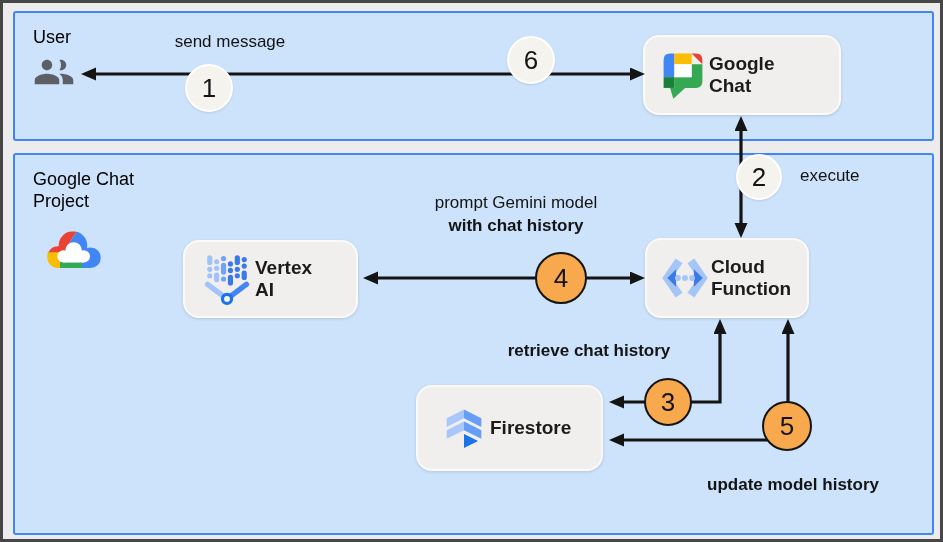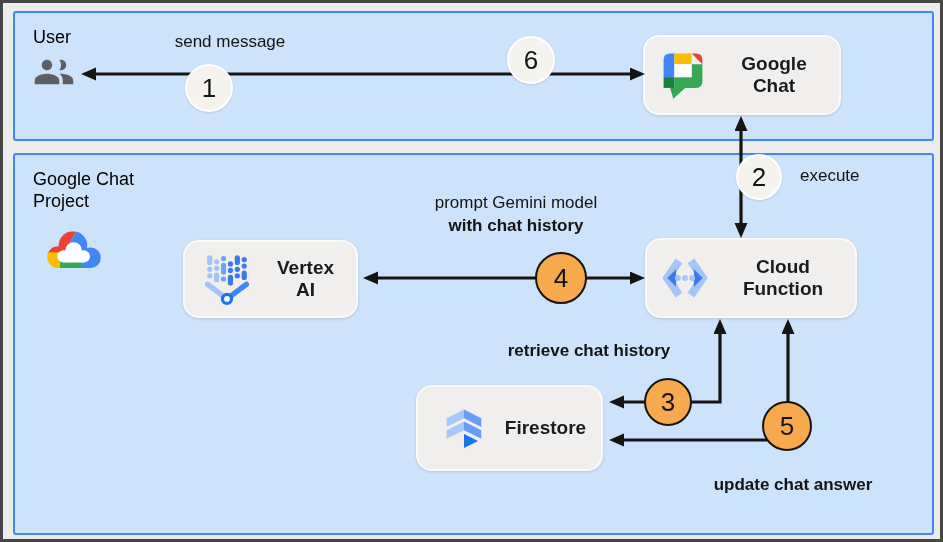--- a/index.html
+++ b/index.html
@@ -19,24 +19,24 @@
 
   .abs-icon { position:absolute; line-height:0; }
   #user-icon { left:26px; top:48px; }
   #gcp-logo  { left:38px; top:222px; }
 
   .node {
     position:absolute; background:#F0EFED; border:2px solid #FAFAF8; border-radius:16px;
     display:flex; align-items:center; box-shadow:0 1px 3px rgba(60,64,67,.18);
   }
   .node-icon { flex:0 0 auto; line-height:0; }
-  .node-label { flex:1; text-align:center; font-weight:700; font-size:19px; line-height:22px; color:#1b1b1b; }
+  .node-label { flex:1; font-weight:700; font-size:19px; line-height:22px; color:#1b1b1b; }
   #node-google-chat   { left:640px; top:32px;  width:198px; height:80px; padding-left:12px; }
   #node-vertex-ai     { left:180px; top:237px; width:175px; height:78px; padding-left:14px; }
-  #node-cloud-function{ left:642px; top:235px; width:212px; height:80px; padding-left:12px; }
+  #node-cloud-function{ left:642px; top:235px; width:164px; height:80px; padding-left:12px; }
   #node-firestore     { left:413px; top:382px; width:187px; height:86px; padding-left:20px; }
 
   #arrows { position:absolute; left:0; top:0; pointer-events:none; }
 
   .edge-label { position:absolute; font-size:17px; font-weight:500; color:#141414; white-space:nowrap; }
   .edge-label.bold, .edge-label .bold { font-weight:700; }
   .ctr { transform:translateX(-50%); text-align:center; }
   #lbl-send     { left:227px; top:29px; }
   #lbl-answer   { left:469px; top:91px; }
   #lbl-execute  { left:797px; top:163px; }
@@ -208,21 +208,21 @@
     </g>
   </svg>
 
   <div class="edge-label ctr" id="lbl-send">send message</div>
   <div class="edge-label" id="lbl-execute">execute</div>
   <div class="edge-label ctr" id="lbl-prompt">
     <span>prompt Gemini model</span><br>
     <span class="bold">with chat history</span>
   </div>
   <div class="edge-label ctr bold" id="lbl-retrieve">retrieve chat history</div>
-  <div class="edge-label ctr bold" id="lbl-update">update chat answer</div>
+  <div class="edge-label ctr bold" id="lbl-update">update model history</div>
 
   <div class="step white" id="step-1">1</div>
   <div class="step white" id="step-6">6</div>
   <div class="step white" id="step-2">2</div>
   <div class="step orange" id="step-4">4</div>
   <div class="step orange" id="step-3">3</div>
   <div class="step orange" id="step-5">5</div>
 
 </div>
 

